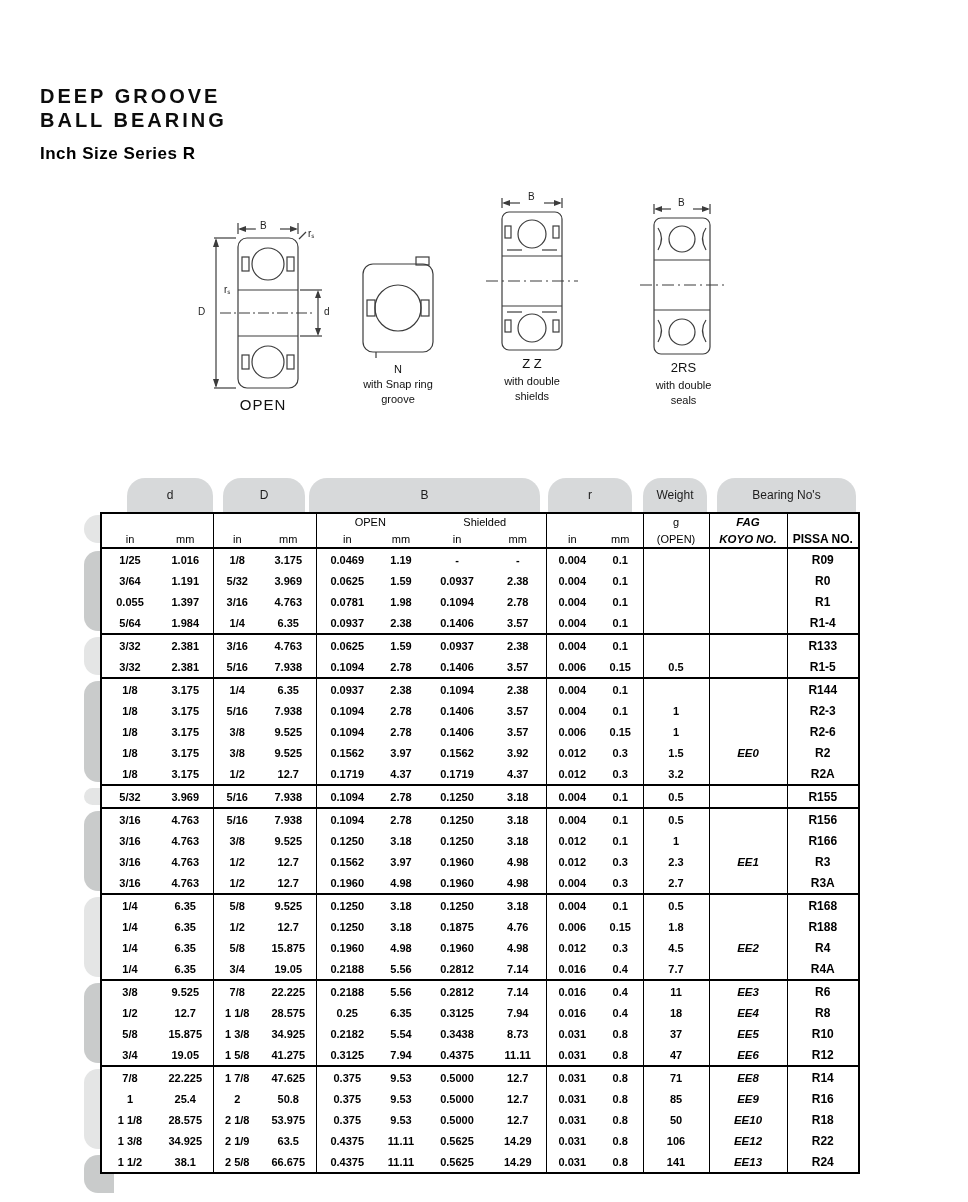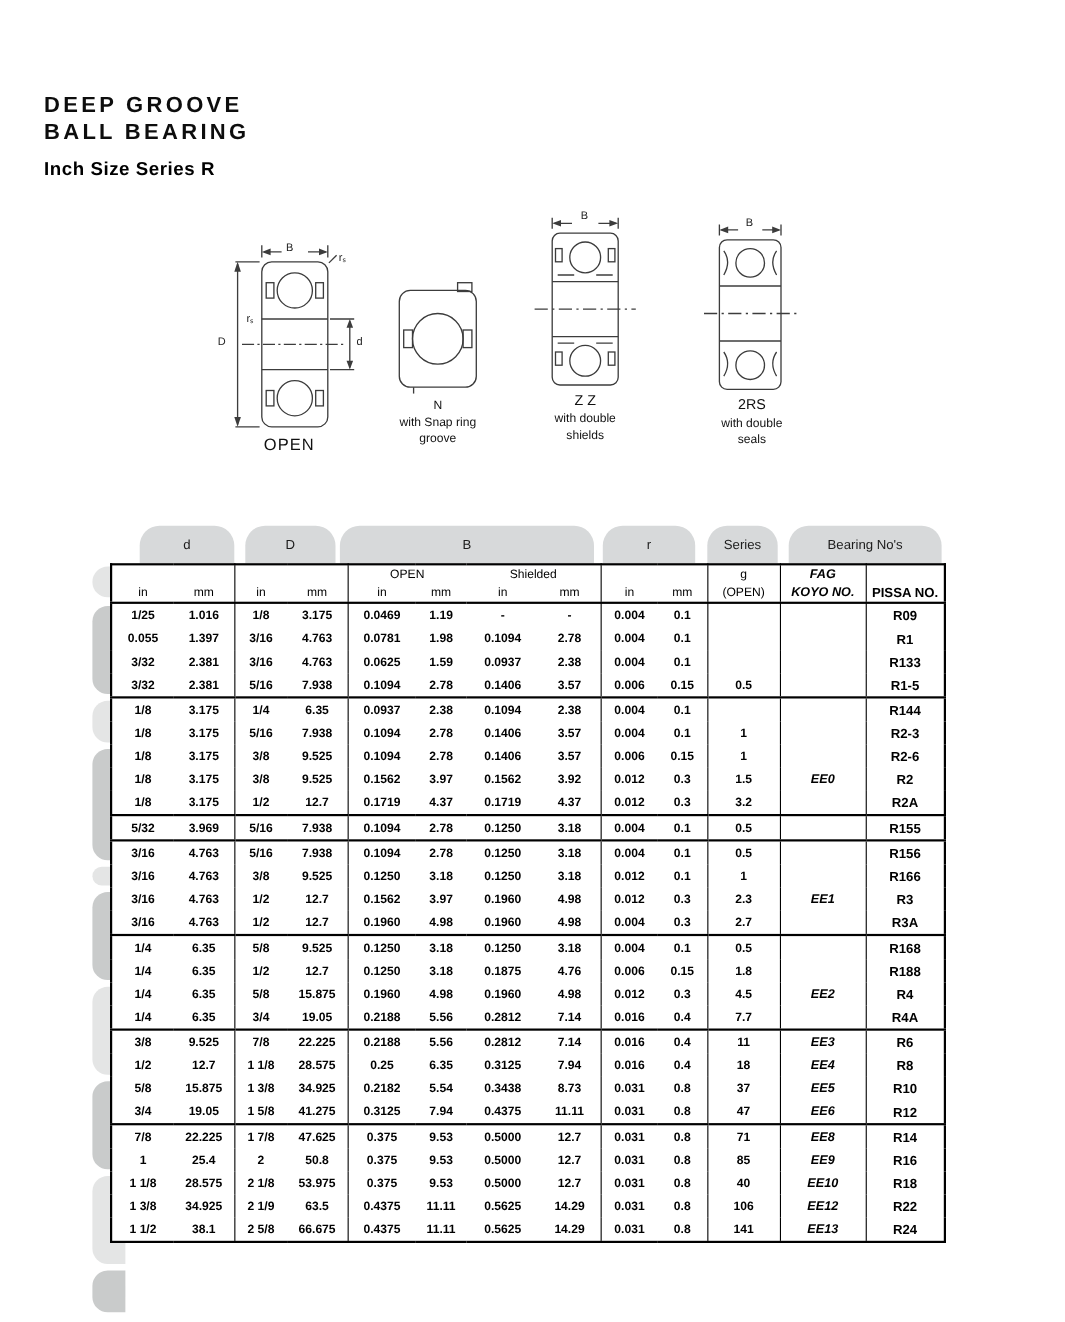--- a/index.html
+++ b/index.html
@@ -162,21 +162,21 @@
     <div class="cap" style="top:161px;font-size:13px;">2RS</div>
     <div class="cap" style="top:178px;">with double</div>
     <div class="cap" style="top:193px;">seals</div>
   </div>
 
   <div id="colTabs">
       <div class="col-tab" style="left: 127px; width: 86px;">d</div>
       <div class="col-tab" style="left: 223px; width: 82px;">D</div>
       <div class="col-tab" style="left: 309px; width: 231px;">B</div>
       <div class="col-tab" style="left: 548px; width: 84px;">r</div>
-      <div class="col-tab" style="left: 643px; width: 64px;">Series</div>
+      <div class="col-tab" style="left: 643px; width: 64px;">Weight</div>
       <div class="col-tab" style="left: 717px; width: 139px;">Bearing No's</div>
     </div>
 
   <div class="row-tab light" style="top:515px;height:28px;"></div>
   <div id="rowTabs">
       <div class="row-tab dark" style="top: 551px; height: 80px;"></div>
       <div class="row-tab light" style="top: 637px; height: 38px;"></div>
       <div class="row-tab dark" style="top: 681px; height: 101px;"></div>
       <div class="row-tab light" style="top: 788px; height: 17px;"></div>
       <div class="row-tab dark" style="top: 811px; height: 80px;"></div>
@@ -240,33 +240,63 @@
             <td>1.19</td>
             <td>-</td>
             <td>-</td>
             <td class="bl">0.004</td>
             <td>0.1</td>
             <td class="bl"></td>
             <td class="bl koyo"></td>
             <td class="bl pissa">R09</td>
           </tr>
           <tr>
+            <td>3/64</td>
+            <td>1.191</td>
+            <td class="bl">5/32</td>
+            <td>3.969</td>
+            <td class="bl">0.0625</td>
+            <td>1.59</td>
+            <td>0.0937</td>
+            <td>2.38</td>
+            <td class="bl">0.004</td>
+            <td>0.1</td>
+            <td class="bl"></td>
+            <td class="bl koyo"></td>
+            <td class="bl pissa">R0</td>
+          </tr>
+          <tr>
             <td>0.055</td>
             <td>1.397</td>
             <td class="bl">3/16</td>
             <td>4.763</td>
             <td class="bl">0.0781</td>
             <td>1.98</td>
             <td>0.1094</td>
             <td>2.78</td>
             <td class="bl">0.004</td>
             <td>0.1</td>
             <td class="bl"></td>
             <td class="bl koyo"></td>
             <td class="bl pissa">R1</td>
+          </tr>
+          <tr class="grp-end">
+            <td>5/64</td>
+            <td>1.984</td>
+            <td class="bl">1/4</td>
+            <td>6.35</td>
+            <td class="bl">0.0937</td>
+            <td>2.38</td>
+            <td>0.1406</td>
+            <td>3.57</td>
+            <td class="bl">0.004</td>
+            <td>0.1</td>
+            <td class="bl"></td>
+            <td class="bl koyo"></td>
+            <td class="bl pissa">R1-4</td>
           </tr>
           <tr>
             <td>3/32</td>
             <td>2.381</td>
             <td class="bl">3/16</td>
             <td>4.763</td>
             <td class="bl">0.0625</td>
             <td>1.59</td>
             <td>0.0937</td>
             <td>2.38</td>
@@ -595,21 +625,21 @@
             <td>1 1/8</td>
             <td>28.575</td>
             <td class="bl">2 1/8</td>
             <td>53.975</td>
             <td class="bl">0.375</td>
             <td>9.53</td>
             <td>0.5000</td>
             <td>12.7</td>
             <td class="bl">0.031</td>
             <td>0.8</td>
-            <td class="bl">40</td>
+            <td class="bl">50</td>
             <td class="bl koyo">EE10</td>
             <td class="bl pissa">R18</td>
           </tr>
           <tr>
             <td>1 3/8</td>
             <td>34.925</td>
             <td class="bl">2 1/9</td>
             <td>63.5</td>
             <td class="bl">0.4375</td>
             <td>11.11</td>

